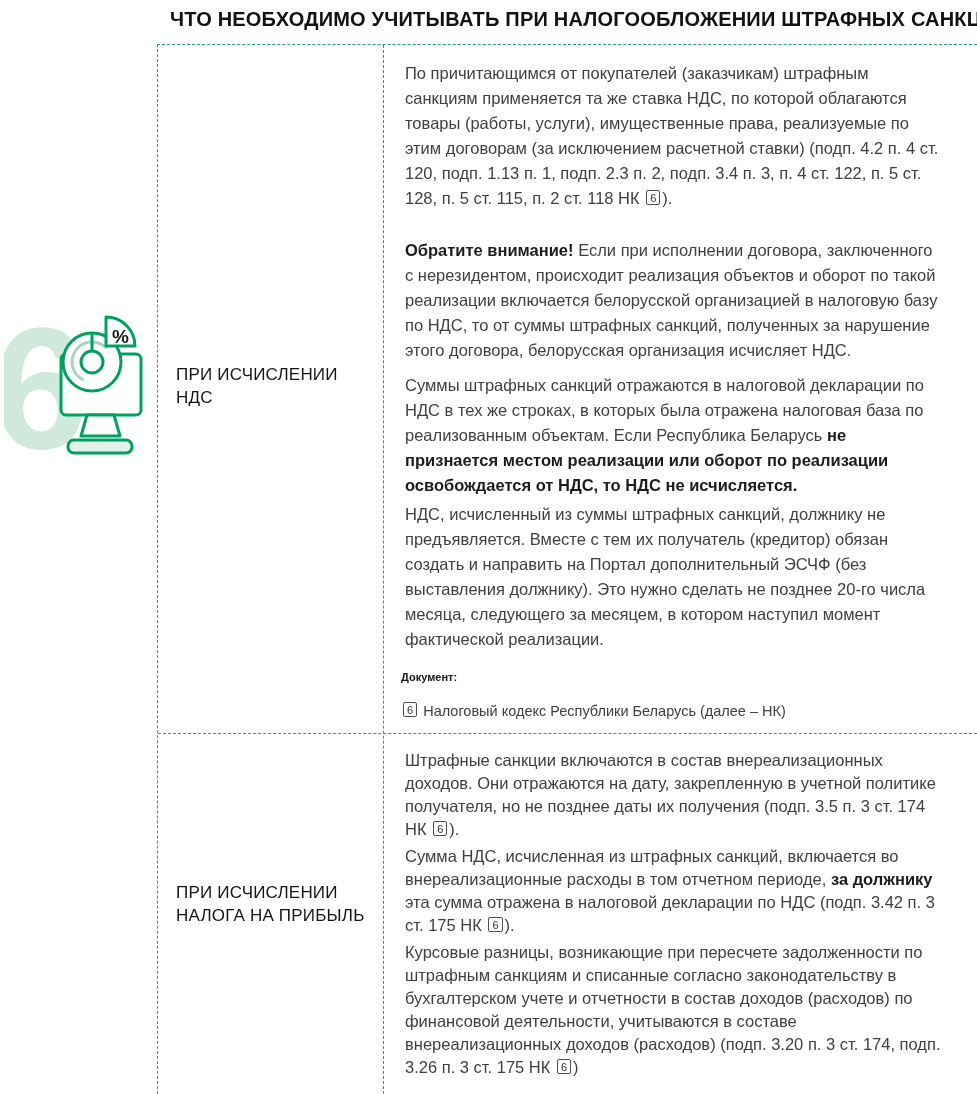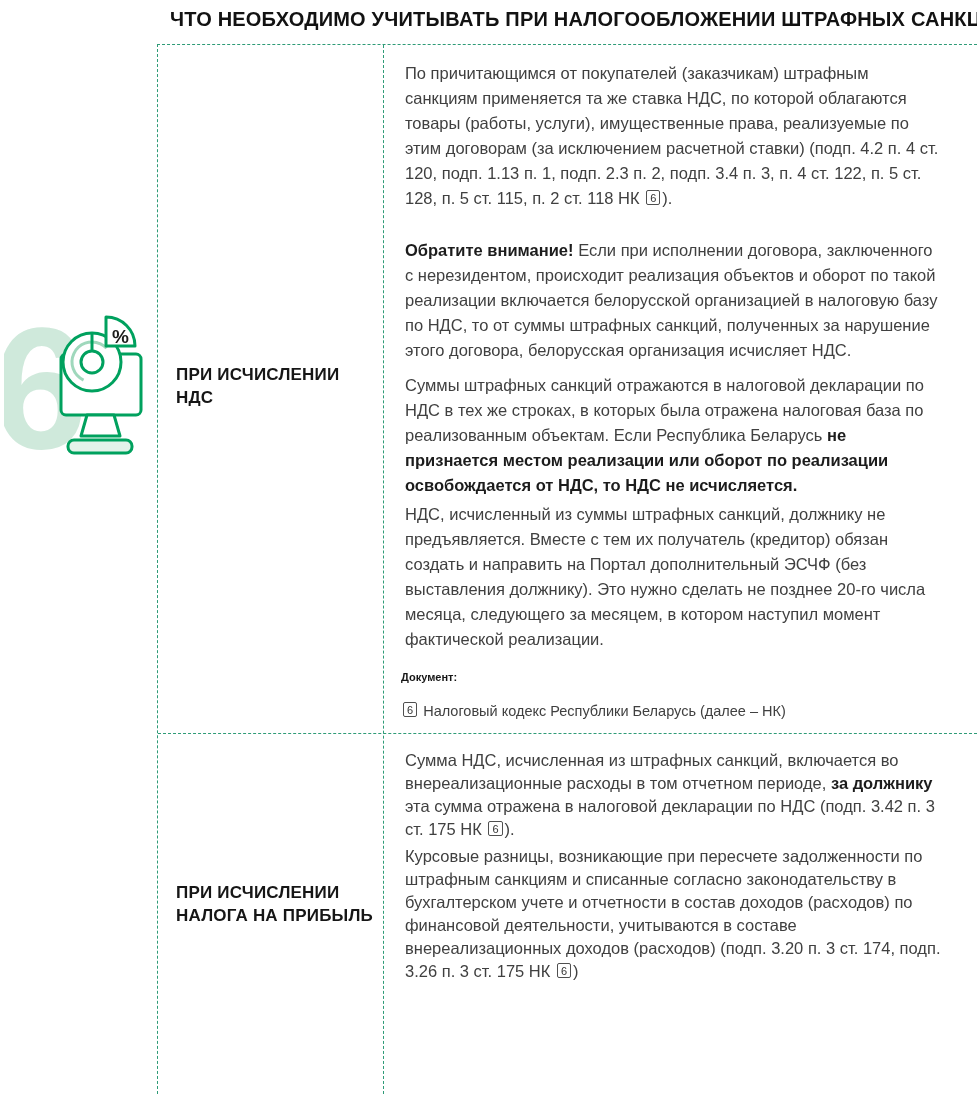--- a/index.html
+++ b/index.html
@@ -21,21 +21,21 @@
   }
   .table{
     position:absolute;left:157px;top:44px;right:0;bottom:0;
     border-top:1px dashed var(--dash);
     border-left:1px dashed var(--dash);
   }
   .col-divider{position:absolute;left:225px;top:0;bottom:0;width:0;border-left:1px dashed var(--dash);}
   .row-divider{position:absolute;top:688px;left:0;right:0;height:0;border-top:1px dashed var(--dash);}
   .label{
     position:absolute;left:18px;width:200px;
-    font-weight:bold;font-size:17px;line-height:23px;color:var(--ink);
+    font-weight:normal;font-size:17px;line-height:23px;color:var(--ink);
     white-space:pre-line;letter-spacing:.2px;
   }
   .label.r1{top:318px;}
   .label.r2{top:836px;}
   .cell{position:absolute;left:243px;right:30px;color:var(--body);}
   .cell.r1{top:12px;font-size:16.5px;line-height:25px;}
   .cell.r2{top:700px;font-size:16.5px;line-height:23px;}
   .para{margin:4px;white-space:pre-line;}
   .para.gap-lg{margin-top:27px;}
   .para.gap-sm{margin-top:10px;}
@@ -89,19 +89,20 @@
         </div>
       <div class="doc-label">Документ:</div>
       <div class="doc-note"><span class="fn">6</span><span> Налоговый кодекс Республики Беларусь (далее – НК)</span></div>
     </div>
 
     <div class="label r2">ПРИ ИСЧИСЛЕНИИ
 НАЛОГА НА ПРИБЫЛЬ</div>
 
     <div class="cell r2">
       <div>
+          <p class="para"><span>Штрафные санкции включаются в состав внереализационных доходов. Они отражаются на дату, закрепленную в учетной политике получателя, но не позднее даты их получения (подп. 3.5 п. 3 ст. 174 НК </span><span class="fn">6</span><span>).</span></p>
           <p class="para"><span>Сумма НДС, исчисленная из штрафных санкций, включается во внереализационные расходы в том отчетном периоде, </span><span class="b">за должнику</span><span> эта сумма отражена в налоговой декларации по НДС (подп. 3.42 п. 3 ст. 175 НК </span><span class="fn">6</span><span>).</span></p>
           <p class="para"><span>Курсовые разницы, возникающие при пересчете задолженности по штрафным санкциям и списанные согласно законодательству в бухгалтерском учете и отчетности в состав доходов (расходов) по финансовой деятельности, учитываются в составе внереализационных доходов (расходов) (подп. 3.20 п. 3 ст. 174, подп. 3.26 п. 3 ст. 175 НК </span><span class="fn">6</span><span>)</span></p>
         </div>
     </div>
   </div>
 
 </div>
 
 </body></html>

